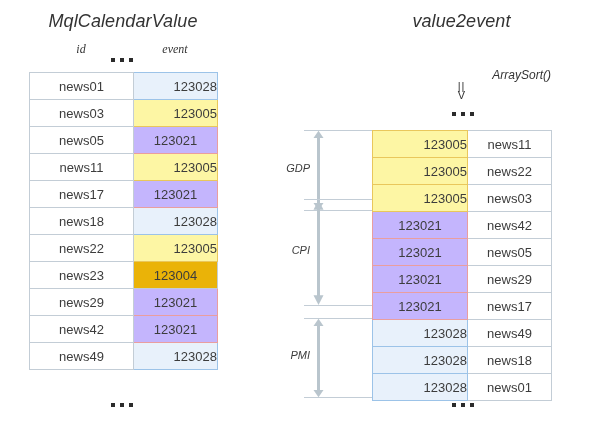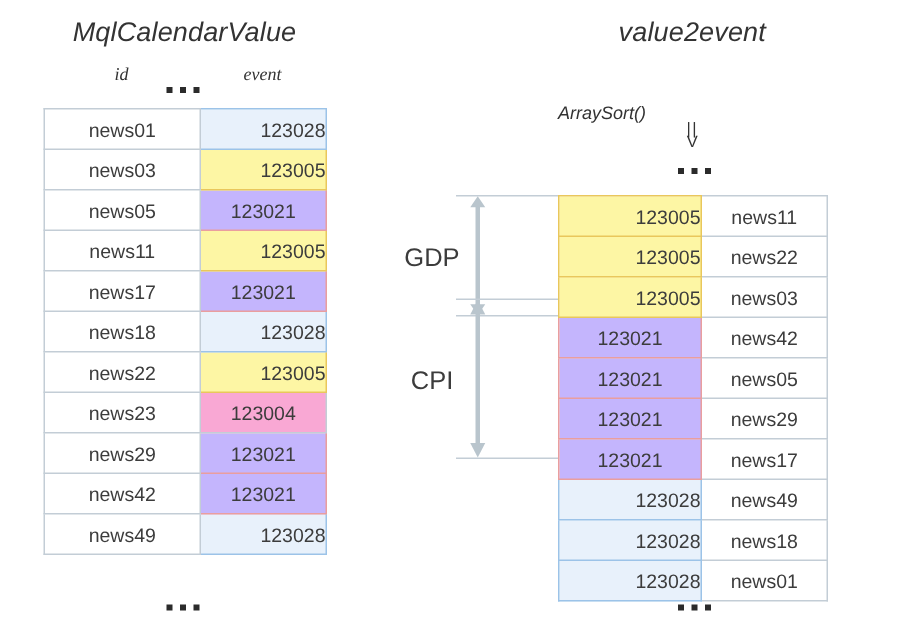--- a/index.html
+++ b/index.html
@@ -50,21 +50,21 @@
   }
   #hdr-id    { left: 29px;  top: 42px; width: 104px; }
   #hdr-event { left: 133px; top: 42px; width: 84px;  }
 
   
   #sort-label {
     position: absolute;
     left: 372px;
     top: 68px;
     width: 179px;
-    text-align: left;
+    text-align: right;
     font-size: 12px;
     font-style: italic;
     color: #333333;
     white-space: nowrap;
   }
   #sort-arrow {
     position: absolute;
     left: 372px;
     top: 82px;
     width: 179px;
@@ -121,21 +121,21 @@
 
   
   #table-right { left: 372px; top: 130px; width: 179px; }
   #table-right col.c-val { width: 95px; }
   #table-right col.c-id  { width: 84px; }
 
   
   td.v-blue   { background: #e8f1fb; border-color: #9cc3e8; text-align: right; }
   td.v-yellow { background: #fdf6a4; border-color: #e9c75c; text-align: right; }
   td.v-pink   { background: #c4b5fd; border-color: #ea9e9e; }
-  td.v-none   { background: #f9a8d4; border-color: #c3cdd6; text-align: center; }
+  td.v-none   { background: #eab308; border-color: #c3cdd6; text-align: center; }
 
   
   #groups {
     position: absolute;
     left: 266px;
     top: 130px;
     width: 106px;
     height: 268px;
   }
   .group {
@@ -151,24 +151,25 @@
     width: 68px;
     height: 1px;
     background: #c3cdd6;
   }
   .group .g-sep-top { top: 0; }
   .group .g-sep-bot { bottom: 0; }
   .group .g-label {
     position: absolute;
     left: 0;
     width: 44px;
-    text-align: center;
-    font-size: 17px;
+    text-align: right;
+    font-size: 11px;
     color: #3c3c3c;
     white-space: nowrap;
+    font-style: italic;
   }
   .group .g-arrow {
     position: absolute;
     left: 46px;
     top: 0;
     bottom: 0;
     width: 13px;
   }
   .group .g-arrow svg { display: block; width: 13px; height: 100%; }
 
@@ -288,20 +289,32 @@
         <div class="g-sep-bot"></div>
         <div class="g-label">CPI</div>
         <div class="g-arrow">
           <svg viewBox="0 0 13 100" preserveAspectRatio="none">
             <line x1="6.5" y1="9" x2="6.5" y2="91" stroke="#b9c5cd" stroke-width="3" vector-effect="non-scaling-stroke"></line>
             <polygon points="6.5,1 1.5,10 11.5,10" fill="#b9c5cd"></polygon>
             <polygon points="6.5,99 1.5,90 11.5,90" fill="#b9c5cd"></polygon>
           </svg>
         </div>
       </div>
+      <div class="group" id="group-pmi">
+        <div class="g-sep-top"></div>
+        <div class="g-sep-bot"></div>
+        <div class="g-label">PMI</div>
+        <div class="g-arrow">
+          <svg viewBox="0 0 13 100" preserveAspectRatio="none">
+            <line x1="6.5" y1="9" x2="6.5" y2="91" stroke="#b9c5cd" stroke-width="3" vector-effect="non-scaling-stroke"></line>
+            <polygon points="6.5,1 1.5,10 11.5,10" fill="#b9c5cd"></polygon>
+            <polygon points="6.5,99 1.5,90 11.5,90" fill="#b9c5cd"></polygon>
+          </svg>
+        </div>
+      </div>
     </div>
 
   <table class="tbl" id="table-right">
     <colgroup>
         <col class="c-val">
         <col class="c-id">
       </colgroup>
     <tbody>
         <tr>
           <td class="v-yellow">123005</td>

